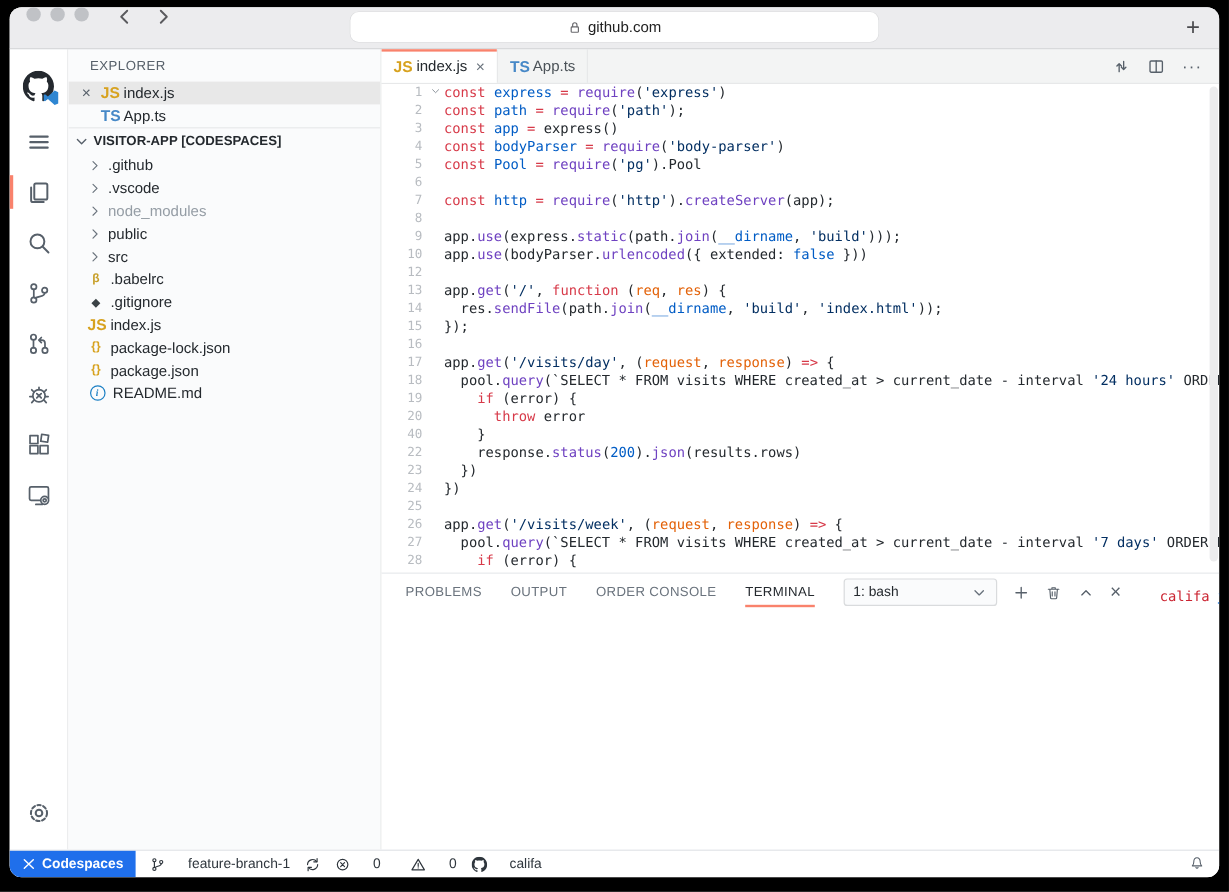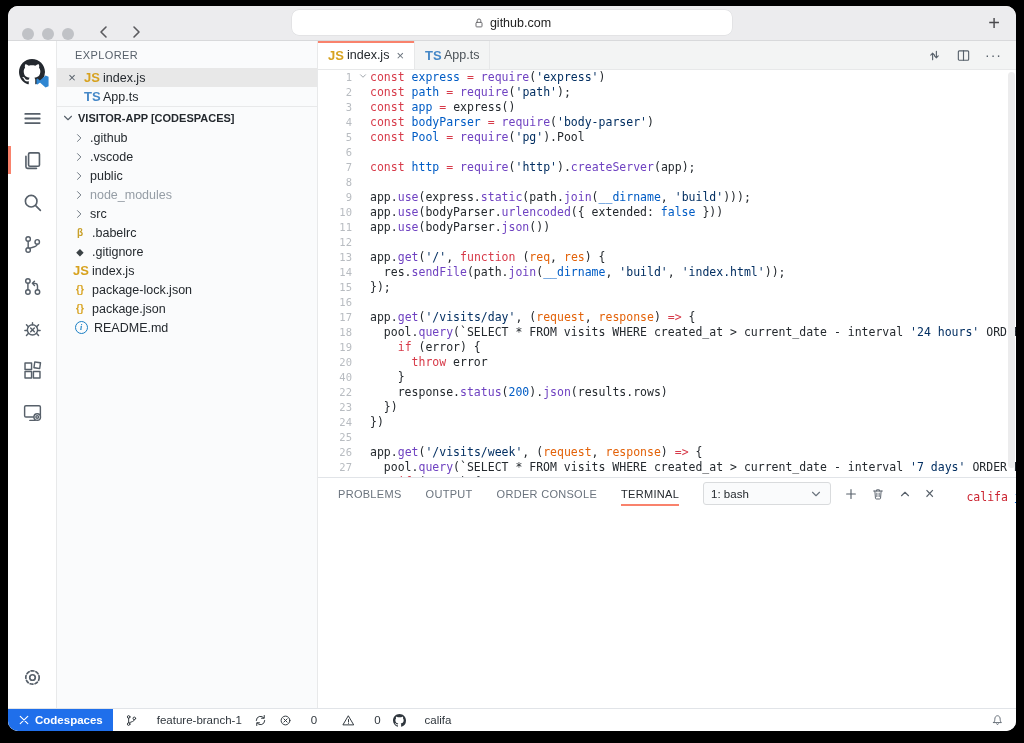--- a/index.html
+++ b/index.html
@@ -3,21 +3,21 @@
 <meta charset="utf-8">
 <style>
   html,body{margin:0;padding:0;background:#000;}
   body{width:1024px;height:743px;position:relative;overflow:hidden;
        font-family:"Liberation Sans",sans-serif;-webkit-font-smoothing:antialiased;}
   .window{position:absolute;left:8px;top:6px;width:1008px;height:725px;background:#fff;
           border-radius:10px;overflow:hidden;display:flex;flex-direction:column;}
 
   
   .toolbar{height:34px;background:#ececee;border-bottom:1px solid #d8d9db;position:relative;
-           display:flex;align-items:flex-end;flex:none;}
+           display:flex;align-items:flex-start;flex:none;}
   .lights{display:flex;gap:8px;margin-left:14px;}
   .light{width:12px;height:12px;border-radius:50%;background:#c0c2c6;}
   .navarrows{display:flex;gap:16px;margin-left:22px;color:#5a5a5e;}
   .navarrows .icn svg{width:16px;height:16px;}
   .addressbar{position:absolute;left:50%;top:4px;transform:translateX(-50%);width:440px;height:25px;
               background:#fff;border-radius:7px;display:flex;align-items:center;justify-content:center;
               gap:5px;font-size:12.5px;color:#222;box-shadow:0 0 0 .5px #d9dadc;}
   .addressbar .icn{color:#6a6a6e;}
   .addressbar .icn svg{width:12px;height:12px;}
   .chrome-plus{position:absolute;right:16px;top:2px;font-size:20px;color:#4a4a4e;line-height:30px;}
@@ -284,35 +284,35 @@
             <span>.github</span>
           </div>
           <div class="row">
             <span class="chev icn">
               <svg viewBox="0 0 16 16" fill="none" stroke="currentColor" stroke-width="1.3" stroke-linecap="round" stroke-linejoin="round">
                 <path d="M6 3.5L10.5 8 6 12.5"></path>
               </svg>
             </span>
             <span>.vscode</span>
           </div>
-          <div class="row">
-            <span class="chev icn">
-              <svg viewBox="0 0 16 16" fill="none" stroke="currentColor" stroke-width="1.3" stroke-linecap="round" stroke-linejoin="round">
-                <path d="M6 3.5L10.5 8 6 12.5"></path>
-              </svg>
-            </span>
-            <span>public</span>
-          </div>
           <div class="row muted">
             <span class="chev icn">
               <svg viewBox="0 0 16 16" fill="none" stroke="currentColor" stroke-width="1.3" stroke-linecap="round" stroke-linejoin="round">
                 <path d="M6 3.5L10.5 8 6 12.5"></path>
               </svg>
             </span>
             <span>node_modules</span>
+          </div>
+          <div class="row">
+            <span class="chev icn">
+              <svg viewBox="0 0 16 16" fill="none" stroke="currentColor" stroke-width="1.3" stroke-linecap="round" stroke-linejoin="round">
+                <path d="M6 3.5L10.5 8 6 12.5"></path>
+              </svg>
+            </span>
+            <span>public</span>
           </div>
           <div class="row">
             <span class="chev icn">
               <svg viewBox="0 0 16 16" fill="none" stroke="currentColor" stroke-width="1.3" stroke-linecap="round" stroke-linejoin="round">
                 <path d="M6 3.5L10.5 8 6 12.5"></path>
               </svg>
             </span>
             <span>src</span>
           </div>
           <div class="row">
@@ -378,21 +378,20 @@
                 </svg></span><span class="code"><span class="tk-k">const</span><span class="tk-p"> </span><span class="tk-v">express</span><span class="tk-o"> = </span><span class="tk-f">require</span><span class="tk-p">(</span><span class="tk-s">'express'</span><span class="tk-p">)</span></span></div>
             <div class="code-line"><span class="ln">2</span><span class="fold"></span><span class="code"><span class="tk-k">const</span><span class="tk-p"> </span><span class="tk-v">path</span><span class="tk-o"> = </span><span class="tk-f">require</span><span class="tk-p">(</span><span class="tk-s">'path'</span><span class="tk-p">);</span></span></div>
             <div class="code-line"><span class="ln">3</span><span class="fold"></span><span class="code"><span class="tk-k">const</span><span class="tk-p"> </span><span class="tk-v">app</span><span class="tk-o"> = </span><span class="tk-p">express()</span></span></div>
             <div class="code-line"><span class="ln">4</span><span class="fold"></span><span class="code"><span class="tk-k">const</span><span class="tk-p"> </span><span class="tk-v">bodyParser</span><span class="tk-o"> = </span><span class="tk-f">require</span><span class="tk-p">(</span><span class="tk-s">'body-parser'</span><span class="tk-p">)</span></span></div>
             <div class="code-line"><span class="ln">5</span><span class="fold"></span><span class="code"><span class="tk-k">const</span><span class="tk-p"> </span><span class="tk-v">Pool</span><span class="tk-o"> = </span><span class="tk-f">require</span><span class="tk-p">(</span><span class="tk-s">'pg'</span><span class="tk-p">).Pool</span></span></div>
             <div class="code-line"><span class="ln">6</span><span class="fold"></span><span class="code"></span></div>
             <div class="code-line"><span class="ln">7</span><span class="fold"></span><span class="code"><span class="tk-k">const</span><span class="tk-p"> </span><span class="tk-v">http</span><span class="tk-o"> = </span><span class="tk-f">require</span><span class="tk-p">(</span><span class="tk-s">'http'</span><span class="tk-p">).</span><span class="tk-f">createServer</span><span class="tk-p">(app);</span></span></div>
             <div class="code-line"><span class="ln">8</span><span class="fold"></span><span class="code"></span></div>
             <div class="code-line"><span class="ln">9</span><span class="fold"></span><span class="code"><span class="tk-p">app.</span><span class="tk-f">use</span><span class="tk-p">(express.</span><span class="tk-f">static</span><span class="tk-p">(path.</span><span class="tk-f">join</span><span class="tk-p">(</span><span class="tk-d">__dirname</span><span class="tk-p">, </span><span class="tk-s">'build'</span><span class="tk-p">)));</span></span></div>
             <div class="code-line"><span class="ln">10</span><span class="fold"></span><span class="code"><span class="tk-p">app.</span><span class="tk-f">use</span><span class="tk-p">(bodyParser.</span><span class="tk-f">urlencoded</span><span class="tk-p">({ extended: </span><span class="tk-n">false</span><span class="tk-p"> }))</span></span></div>
-            <div class="code-line"><span class="ln">11</span><span class="fold"></span><span class="code"><span class="tk-p">app.</span><span class="tk-f">use</span><span class="tk-p">(bodyParser.</span><span class="tk-f">json</span><span class="tk-p">())</span></span></div>
             <div class="code-line"><span class="ln">12</span><span class="fold"></span><span class="code"></span></div>
             <div class="code-line"><span class="ln">13</span><span class="fold"></span><span class="code"><span class="tk-p">app.</span><span class="tk-f">get</span><span class="tk-p">(</span><span class="tk-s">'/'</span><span class="tk-p">, </span><span class="tk-k">function</span><span class="tk-p"> (</span><span class="tk-a">req</span><span class="tk-p">, </span><span class="tk-a">res</span><span class="tk-p">) {</span></span></div>
             <div class="code-line"><span class="ln">14</span><span class="fold"></span><span class="code"><span class="tk-p">  res.</span><span class="tk-f">sendFile</span><span class="tk-p">(path.</span><span class="tk-f">join</span><span class="tk-p">(</span><span class="tk-d">__dirname</span><span class="tk-p">, </span><span class="tk-s">'build'</span><span class="tk-p">, </span><span class="tk-s">'index.html'</span><span class="tk-p">));</span></span></div>
             <div class="code-line"><span class="ln">15</span><span class="fold"></span><span class="code"><span class="tk-p">});</span></span></div>
             <div class="code-line"><span class="ln">16</span><span class="fold"></span><span class="code"></span></div>
             <div class="code-line"><span class="ln">17</span><span class="fold"></span><span class="code"><span class="tk-p">app.</span><span class="tk-f">get</span><span class="tk-p">(</span><span class="tk-s">'/visits/day'</span><span class="tk-p">, (</span><span class="tk-a">request</span><span class="tk-p">, </span><span class="tk-a">response</span><span class="tk-p">) </span><span class="tk-o">=&gt;</span><span class="tk-p"> {</span></span></div>
             <div class="code-line"><span class="ln">18</span><span class="fold"></span><span class="code"><span class="tk-p">  pool.</span><span class="tk-f">query</span><span class="tk-p">(`SELECT * FROM visits WHERE created_at &gt; current_date - interval </span><span class="tk-s">'24 hours'</span><span class="tk-p"> ORDER BY seconds ASC</span></span></div>
             <div class="code-line"><span class="ln">19</span><span class="fold"></span><span class="code"><span class="tk-p">    </span><span class="tk-k">if</span><span class="tk-p"> (error) {</span></span></div>
             <div class="code-line"><span class="ln">20</span><span class="fold"></span><span class="code"><span class="tk-p">      </span><span class="tk-k">throw</span><span class="tk-p"> error</span></span></div>
             <div class="code-line"><span class="ln">40</span><span class="fold"></span><span class="code"><span class="tk-p">    }</span></span></div>

